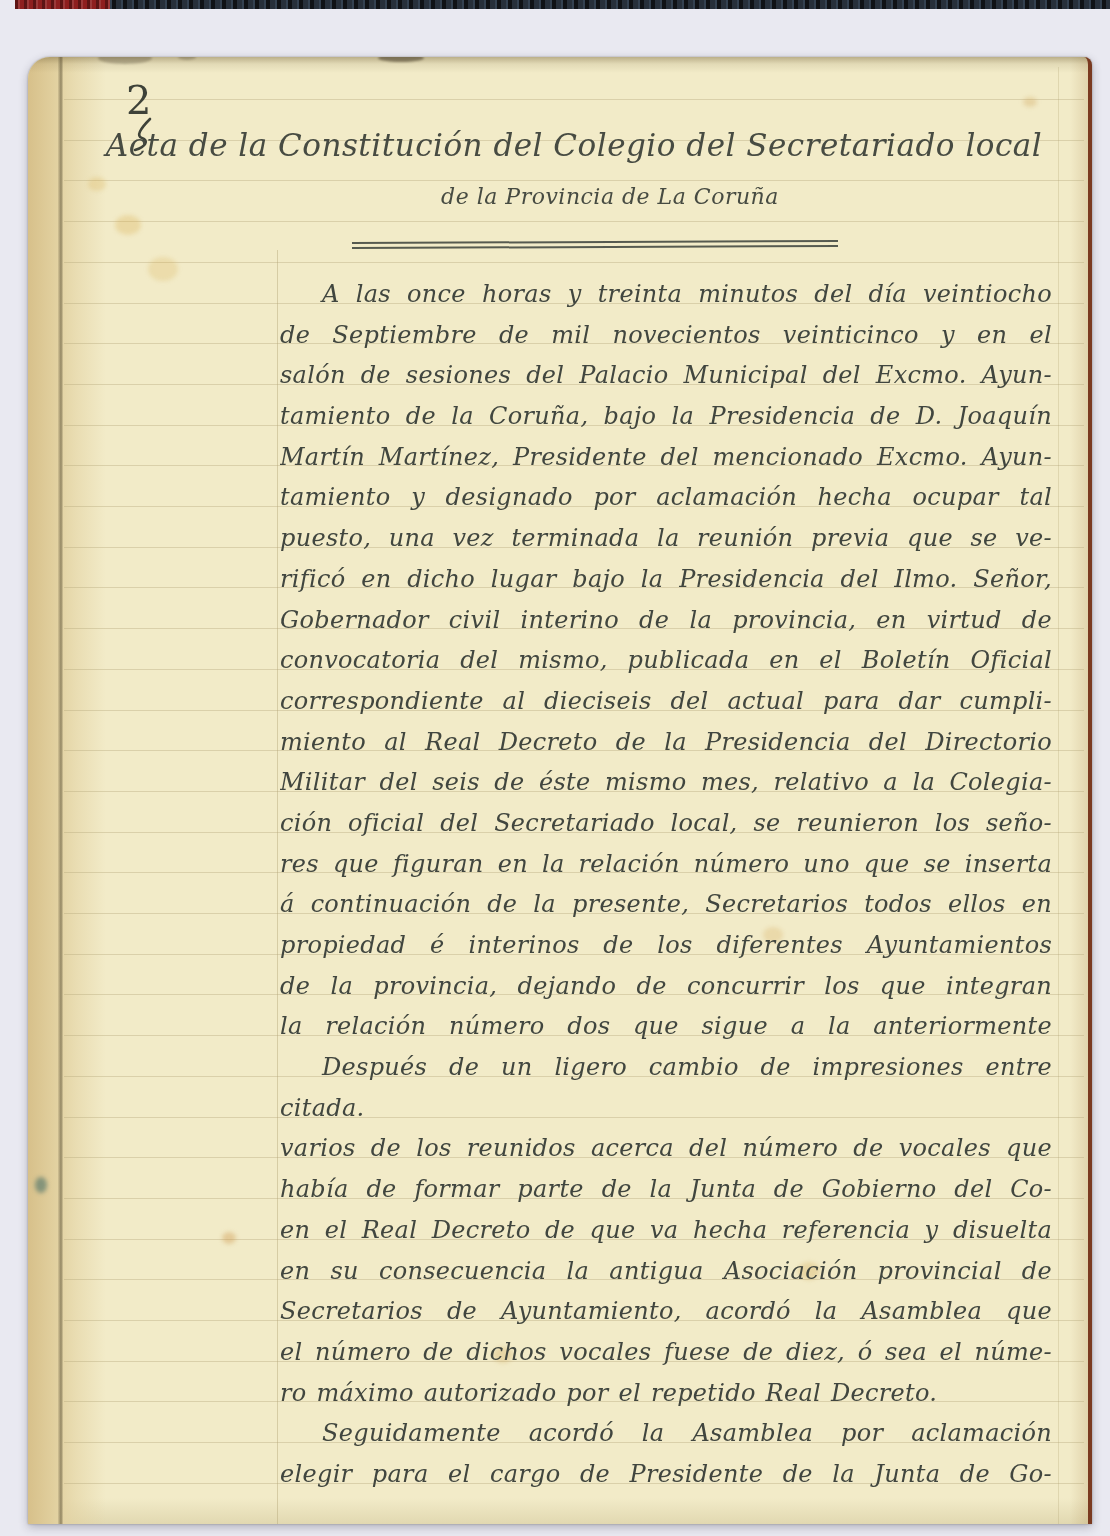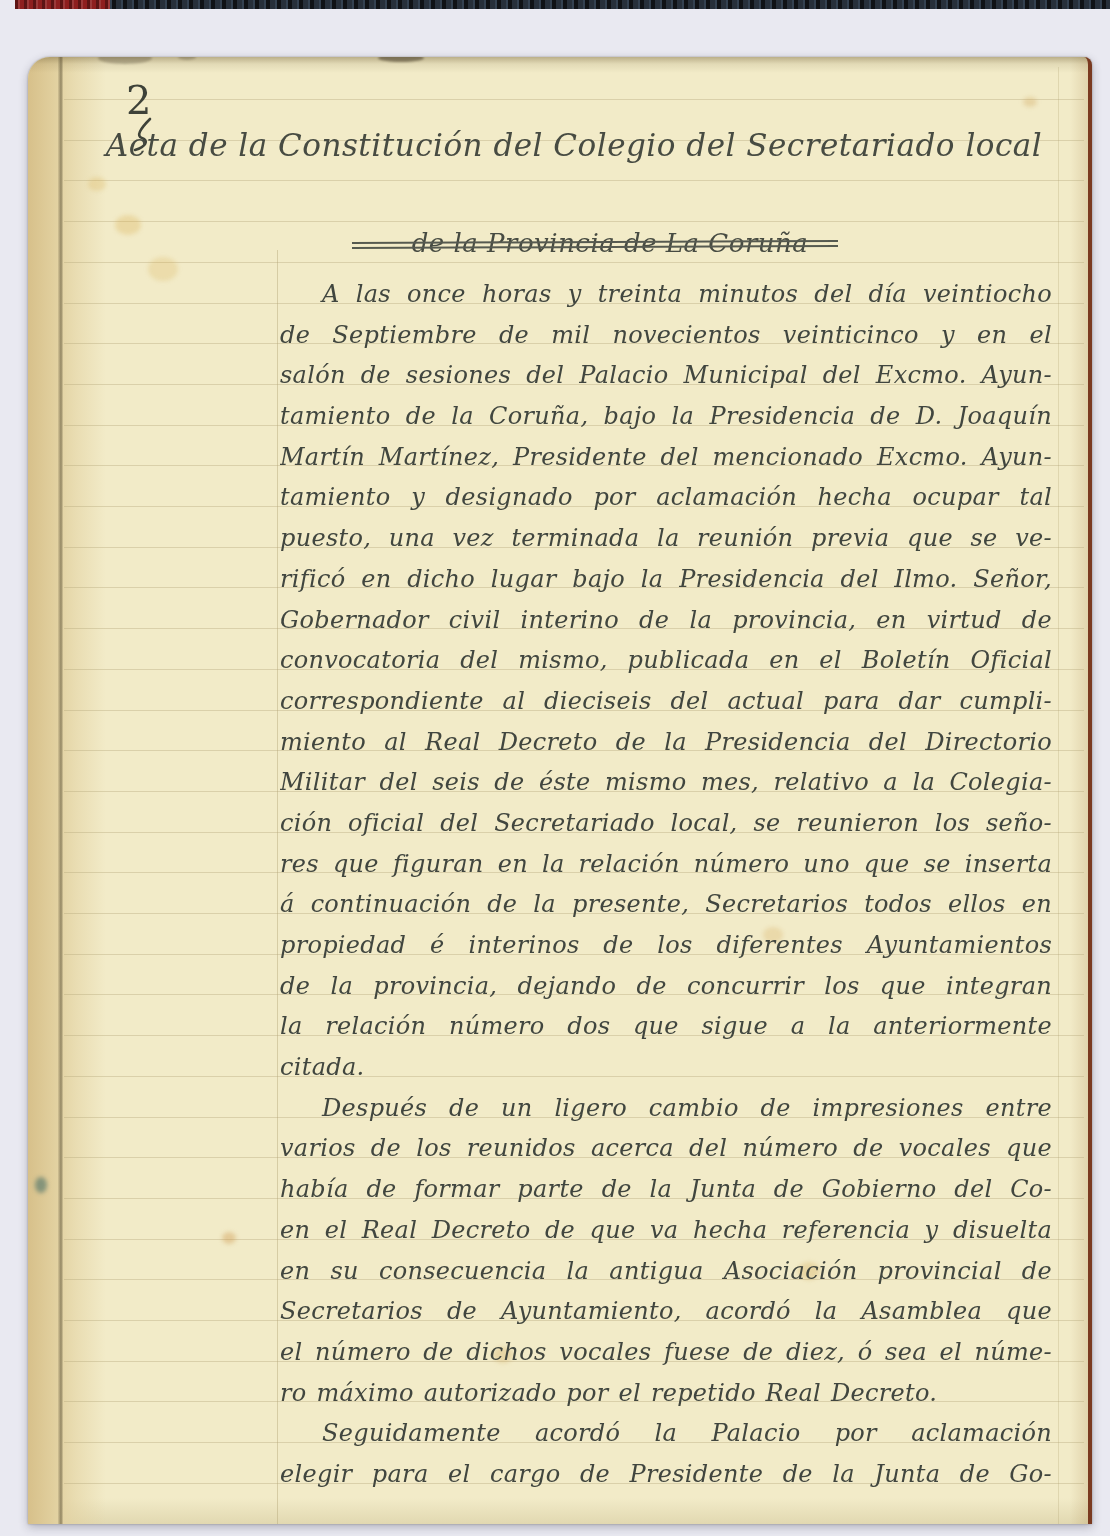--- a/index.html
+++ b/index.html
@@ -55,21 +55,21 @@
 
   .stain{position:absolute;border-radius:50%;filter:blur(2px);}
 
   .page-number{position:absolute;left:98px;top:20px;font-size:40px;color:#3e4239;
     font-family:"DejaVu Serif", serif;}
   .pn-flourish{position:absolute;left:100px;top:60px;}
 
   .title-line{position:absolute;text-align:center;font-style:italic;color:#474b42;
     font-family:"DejaVu Serif", serif;letter-spacing:.5px;white-space:nowrap;}
   .title1{left:56px;top:70px;width:980px;font-size:31px;}
-  .title2{left:220px;top:127px;width:724px;font-size:26px;margin-top:44px;}
+  .title2{left:220px;top:127px;width:724px;font-size:22px;}
   .title-underline{position:absolute;left:324px;top:184px;width:486px;height:7px;
     border-top:2px solid #565a50;border-bottom:2px solid #565a50;transform:rotate(-.25deg);}
 
   .manuscript{position:absolute;left:252px;top:217px;width:772px;}
   .ms-line{
     height:40.7px;line-height:40.7px;overflow:hidden;
     font-family:"DejaVu Serif", serif;font-style:italic;
     font-size:24px;color:var(--ink);letter-spacing:.3px;word-spacing:2px;
     white-space:nowrap;
   }
@@ -166,26 +166,26 @@
         <div class="ms-line fill">convocatoria del mismo, publicada en el Boletín Oficial</div>
         <div class="ms-line fill">correspondiente al dieciseis del actual para dar cumpli-</div>
         <div class="ms-line fill">miento al Real Decreto de la Presidencia del Directorio</div>
         <div class="ms-line fill">Militar del seis de éste mismo mes, relativo a la Colegia-</div>
         <div class="ms-line fill">ción oficial del Secretariado local, se reunieron los seño-</div>
         <div class="ms-line fill">res que figuran en la relación número uno que se inserta</div>
         <div class="ms-line fill">á continuación de la presente, Secretarios todos ellos en</div>
         <div class="ms-line fill">propiedad é interinos de los diferentes Ayuntamientos</div>
         <div class="ms-line fill">de la provincia, dejando de concurrir los que integran</div>
         <div class="ms-line fill">la relación número dos que sigue a la anteriormente</div>
+        <div class="ms-line indent fill">Después de un ligero cambio de impresiones entre</div>
         <div class="ms-line">citada.</div>
-        <div class="ms-line indent fill">Después de un ligero cambio de impresiones entre</div>
         <div class="ms-line fill">varios de los reunidos acerca del número de vocales que</div>
         <div class="ms-line fill">había de formar parte de la Junta de Gobierno del Co-</div>
         <div class="ms-line fill">en el Real Decreto de que va hecha referencia y disuelta</div>
         <div class="ms-line fill">en su consecuencia la antigua Asociación provincial de</div>
         <div class="ms-line fill">Secretarios de Ayuntamiento, acordó la Asamblea que</div>
         <div class="ms-line fill">el número de dichos vocales fuese de diez, ó sea el núme-</div>
         <div class="ms-line">ro máximo autorizado por el repetido Real Decreto.</div>
-        <div class="ms-line indent fill">Seguidamente acordó la Palacio por aclamación</div>
+        <div class="ms-line indent fill">Seguidamente acordó la Asamblea por aclamación</div>
         <div class="ms-line fill">elegir para el cargo de Presidente de la Junta de Go-</div>
       </div>
   </div>
 </div>
 
 </body></html>

